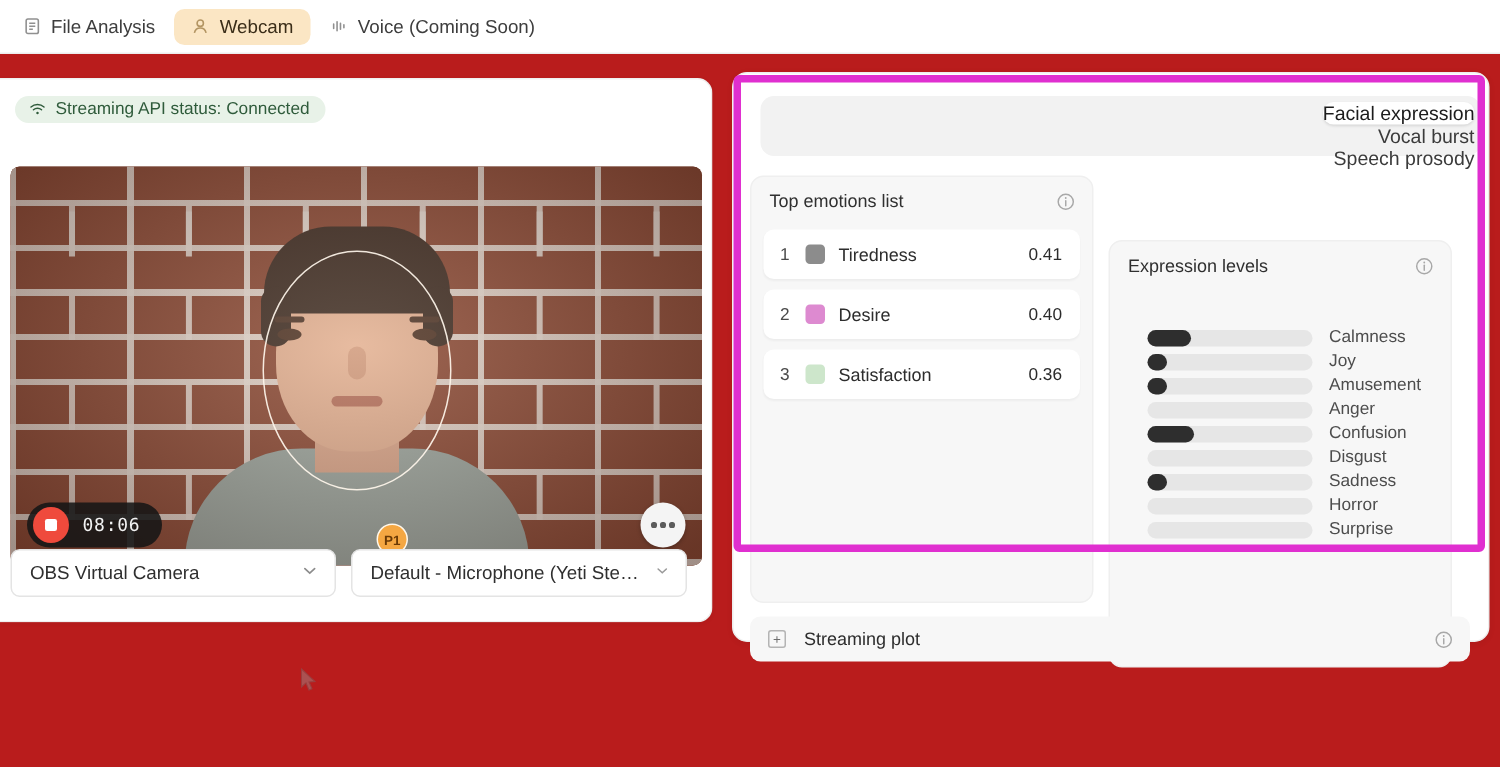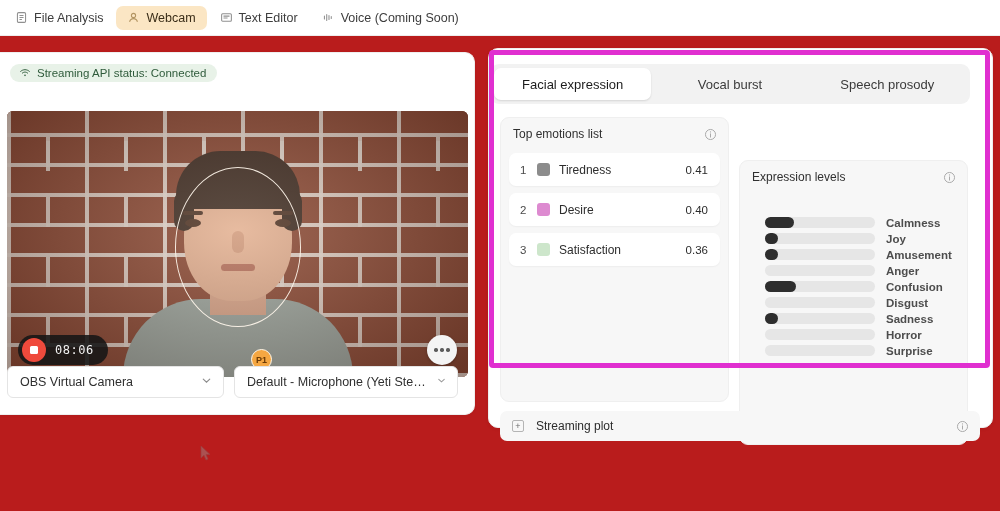--- a/index.html
+++ b/index.html
@@ -142,23 +142,24 @@
   .right-panel {
     position: absolute; left: 488px; top: 48px; width: 505px; height: 380px;
     background: #ffffff; border: 1px solid #eeeeee; border-radius: 10px;
     box-shadow: 0 1px 4px rgba(0,0,0,.06);
   }
   .highlight-box {
     position: absolute; left: 489px; top: 50px; width: 501px; height: 318px;
     border: 5px solid #e02fd0; border-radius: 4px; pointer-events: none; z-index: 6;
   }
   .seg-tabs {
-    position: absolute; left: 1px; top: 15px; width: 480px; height: 40px;
-    background: #f2f2f2; border-radius: 9px; display: flex; align-items: flex-start;
+    position: absolute; left: 18px; top: 15px; width: 480px; height: 40px;
+    background: #f2f2f2; border-radius: 9px; display: flex; align-items: flex-end;
     padding: 4px;
+    flex-direction: column;
   }
   .seg {
     flex: 1; height: 32px; display: flex; align-items: center; justify-content: center;
     font-size: 13px; color: #3b3b3b; border-radius: 7px; cursor: pointer;
   }
   .seg.active { background: #ffffff; box-shadow: 0 1px 2px rgba(0,0,0,.12); color: #1c1c1c; }
 
   .card {
     position: absolute; background: #f7f7f7; border: 1px solid #efefef; border-radius: 9px;
   }
@@ -177,21 +178,21 @@
     display: flex; align-items: center; padding: 0 12px 0 11px;
     font-size: 12px; color: #2d2d2d;
     box-shadow: 0 1px 1.5px rgba(0,0,0,.045);
   }
   .emo-rank { width: 17px; color: #4a4a4a; font-size: 11.5px; }
   .emo-sw { width: 13px; height: 13px; border-radius: 3px; margin-right: 9px; flex: none; }
   .emo-name { flex: 1; }
   .emo-score { color: #2b2b2b; font-size: 11.5px; }
 
   .levels-body { padding: 24px 0 0 0; }
-  .lvl-row { display: flex; height: 16px; padding-left: 25px; font-weight: bold; }
+  .lvl-row { display: flex; align-items: center; height: 16px; padding-left: 25px; }
   .lvl-track {
     width: 110px; height: 11px; background: #e6e6e6; border-radius: 6px;
     position: relative; flex: none;
   }
   .lvl-fill { position: absolute; left: 0; top: 0; height: 11px; background: #2e2e2e; border-radius: 6px; }
   .lvl-label { margin-left: 11px; font-size: 11.5px; color: #4d4d4d; white-space: nowrap; }
 
   .embed-row {
     position: absolute; left: 11px; top: 362px; width: 480px; height: 30px;
     background: #f7f7f7; border-radius: 7px; display: flex; align-items: center;
@@ -226,29 +227,20 @@
     <div class="top-tab active">
       <span class="ticon">
         <svg width="13" height="13" viewBox="0 0 16 16" fill="none" stroke="#9b7a42" stroke-width="1.3">
           <circle cx="8" cy="5.5" r="2.6"></circle>
             <path d="M3.2 13.4c.6-2.6 2.5-4 4.8-4s4.2 1.4 4.8 4"></path>
         </svg>
       </span>
       <span>Webcam</span>
     </div>
 
-    <div class="top-tab">
-      <span class="ticon">
-        <svg width="13" height="13" viewBox="0 0 16 16" fill="none" stroke="#6b6b6b" stroke-width="1.3">
-          <rect x="2" y="3.5" width="12" height="9" rx="1.2"></rect>
-            <path d="M4.3 6.3h7.4M4.3 8.6h5"></path>
-        </svg>
-      </span>
-      <span>Text Editor</span>
-    </div>
 
     <div class="top-tab">
       <span class="ticon">
         <svg width="13" height="13" viewBox="0 0 16 16" fill="none" stroke="#6b6b6b" stroke-width="1.3" stroke-linecap="round">
           <path d="M3 6.2v3.6M5.8 4.3v7.4M8.6 5.6v4.8M11.4 6.8v2.4"></path>
         </svg>
       </span>
       <span>Voice (Coming Soon)</span>
     </div>
   </div>

